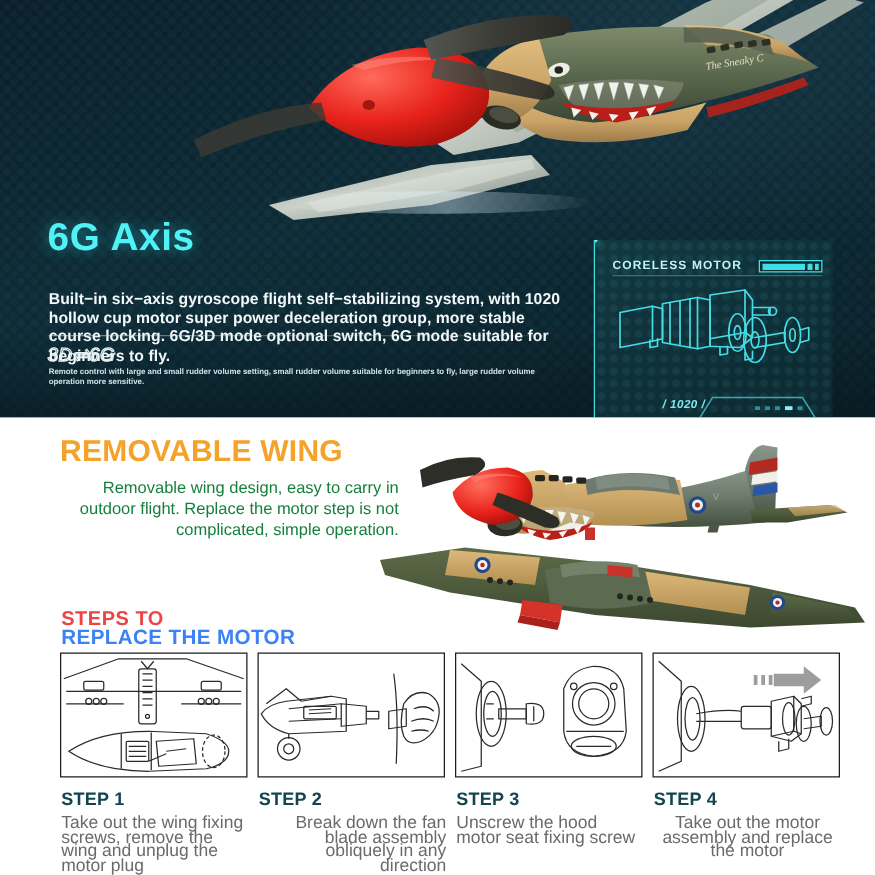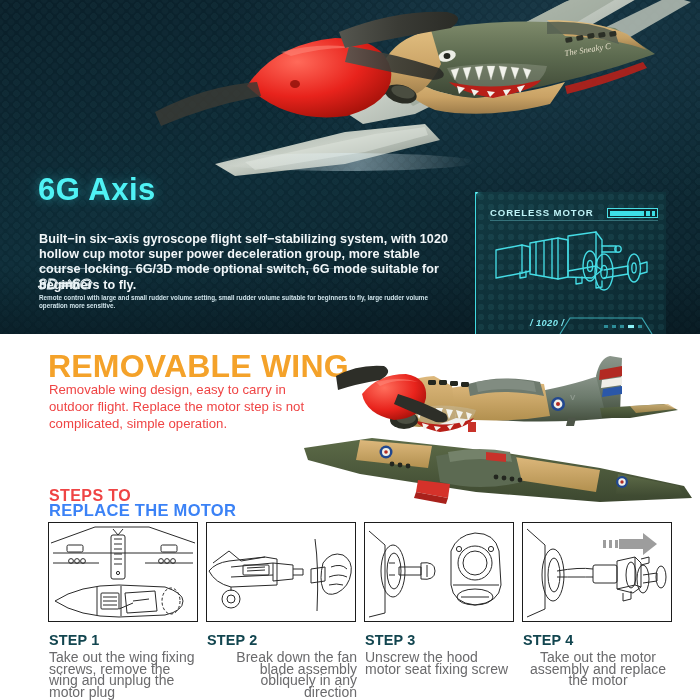--- a/index.html
+++ b/index.html
@@ -118,26 +118,26 @@
     position:absolute;right:24px;bottom:6px;display:flex;gap:4px;align-items:center;
   }
   .mc-dots i{width:4px;height:2.6px;background:#2e8d98;display:block;}
   .mc-dots i.on{background:#8df2f8;width:6px;}
 
   
   .mid{position:absolute;left:0;top:334px;width:700px;height:366px;background:#fff;}
 
   .rw-title{
     position:absolute;left:48px;top:348px;
-    font-size:32px;font-weight:bold;color:#f4a22a;letter-spacing:.2px;
+    font-size:24px;font-weight:bold;color:#f4a22a;letter-spacing:.2px;
     white-space:nowrap;
   }
   .rw-body{
     position:absolute;left:49px;top:381px;width:270px;
-    font-size:13.2px;line-height:17px;color:#ef4444;
+    font-size:13.2px;line-height:17px;color:#15803d;text-align:right;
   }
 
   .plane-mid{position:absolute;left:300px;top:352px;width:400px;height:155px;}
 
   
   .steps-h1{
     position:absolute;left:49px;top:487px;
     font-size:16px;font-weight:bold;color:#ef4444;letter-spacing:.4px;
   }
   .steps-h2{

